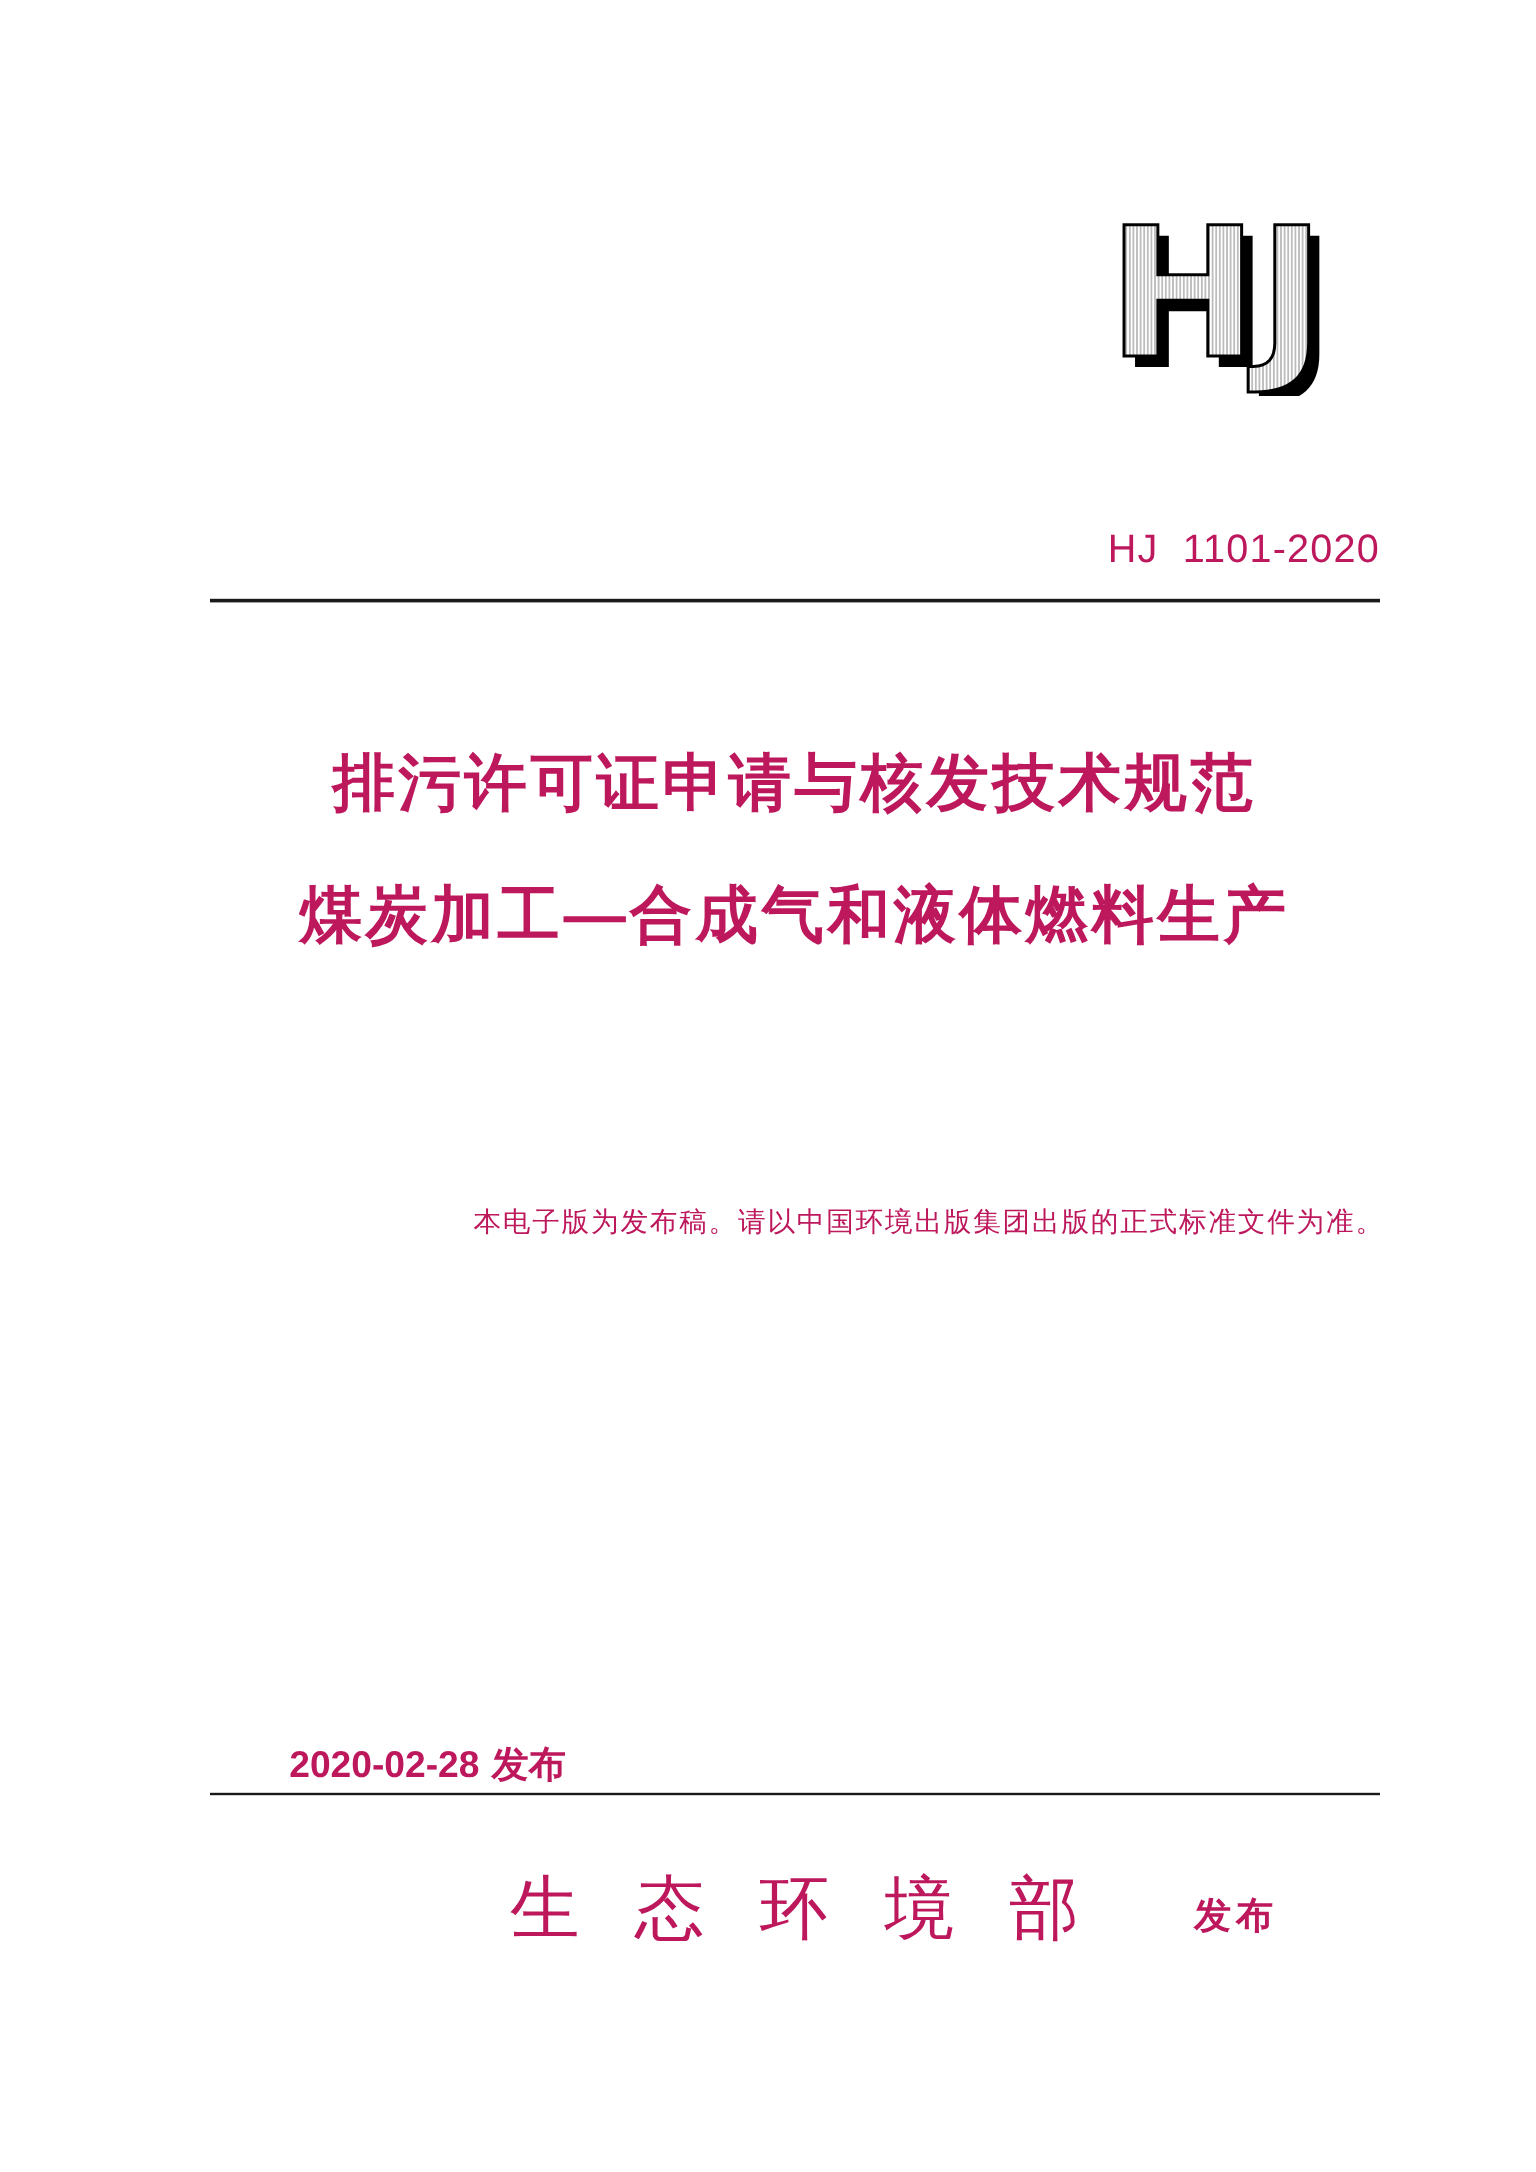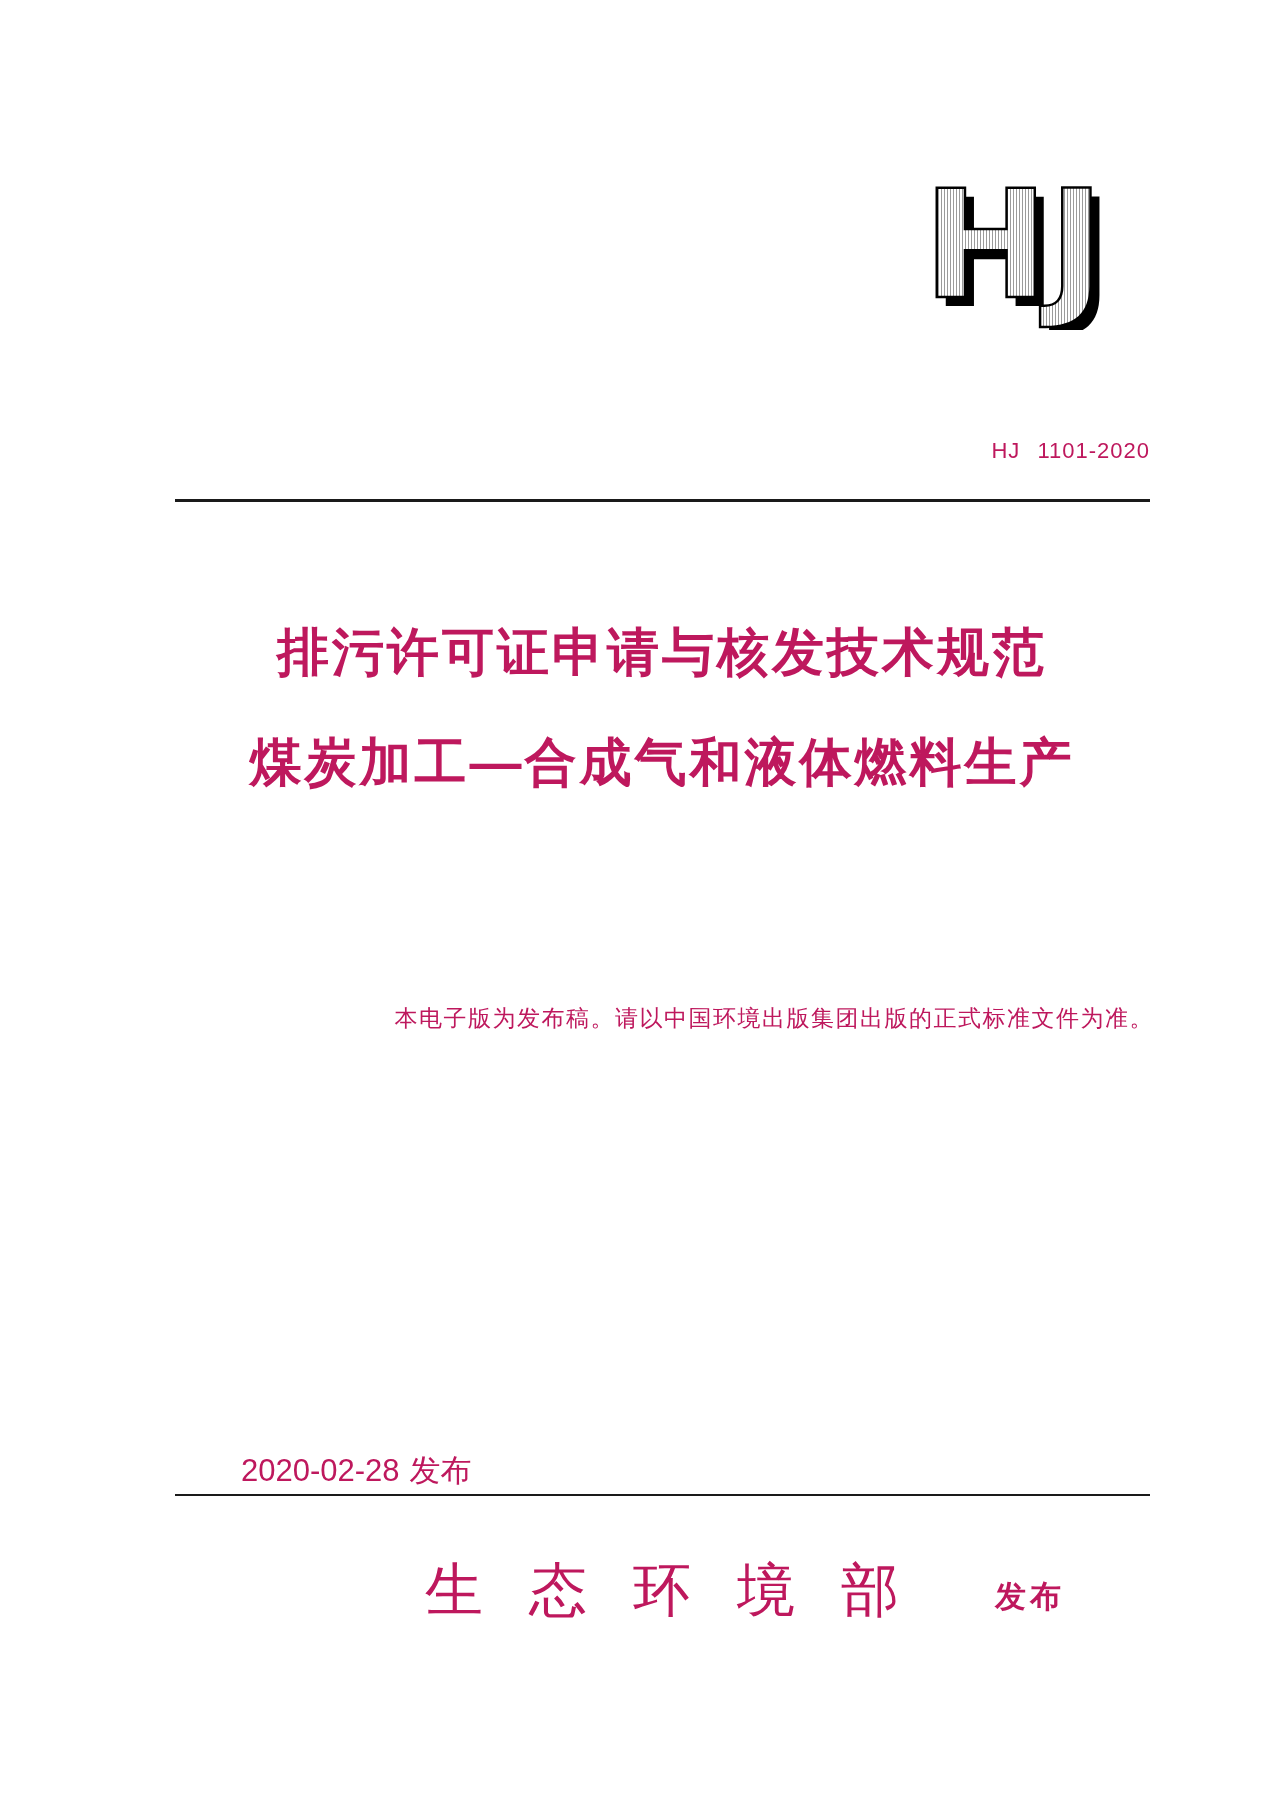--- a/index.html
+++ b/index.html
@@ -34,21 +34,21 @@
     font-weight: 900;
     letter-spacing: 4px;
     white-space: nowrap;
     text-shadow: 1.5px 0 0 #000;
   }
 
   .standard-number {
     position: absolute;
     top: 438px;
     right: 150px;
-    font-size: 22px;
+    font-size: 33px;
     letter-spacing: 1px;
     word-spacing: 10px;
     font-weight: 400;
   }
 
   .rule-top {
     position: absolute;
     top: 499px;
     left: 155px;
     right: 150px;
@@ -95,21 +95,21 @@
   }
 
   .dates-row {
     position: absolute;
     top: 1450px;
     left: 221px;
     right: 200px;
     display: flex;
     justify-content: space-between;
     font-size: 31px;
-    font-weight: 400;
+    font-weight: 700;
     white-space: nowrap;
   }
   .dates-row .date-label { margin-left: 10px; }
 
   .rule-bottom {
     position: absolute;
     top: 1494px;
     left: 155px;
     right: 150px;
     height: 2px;

